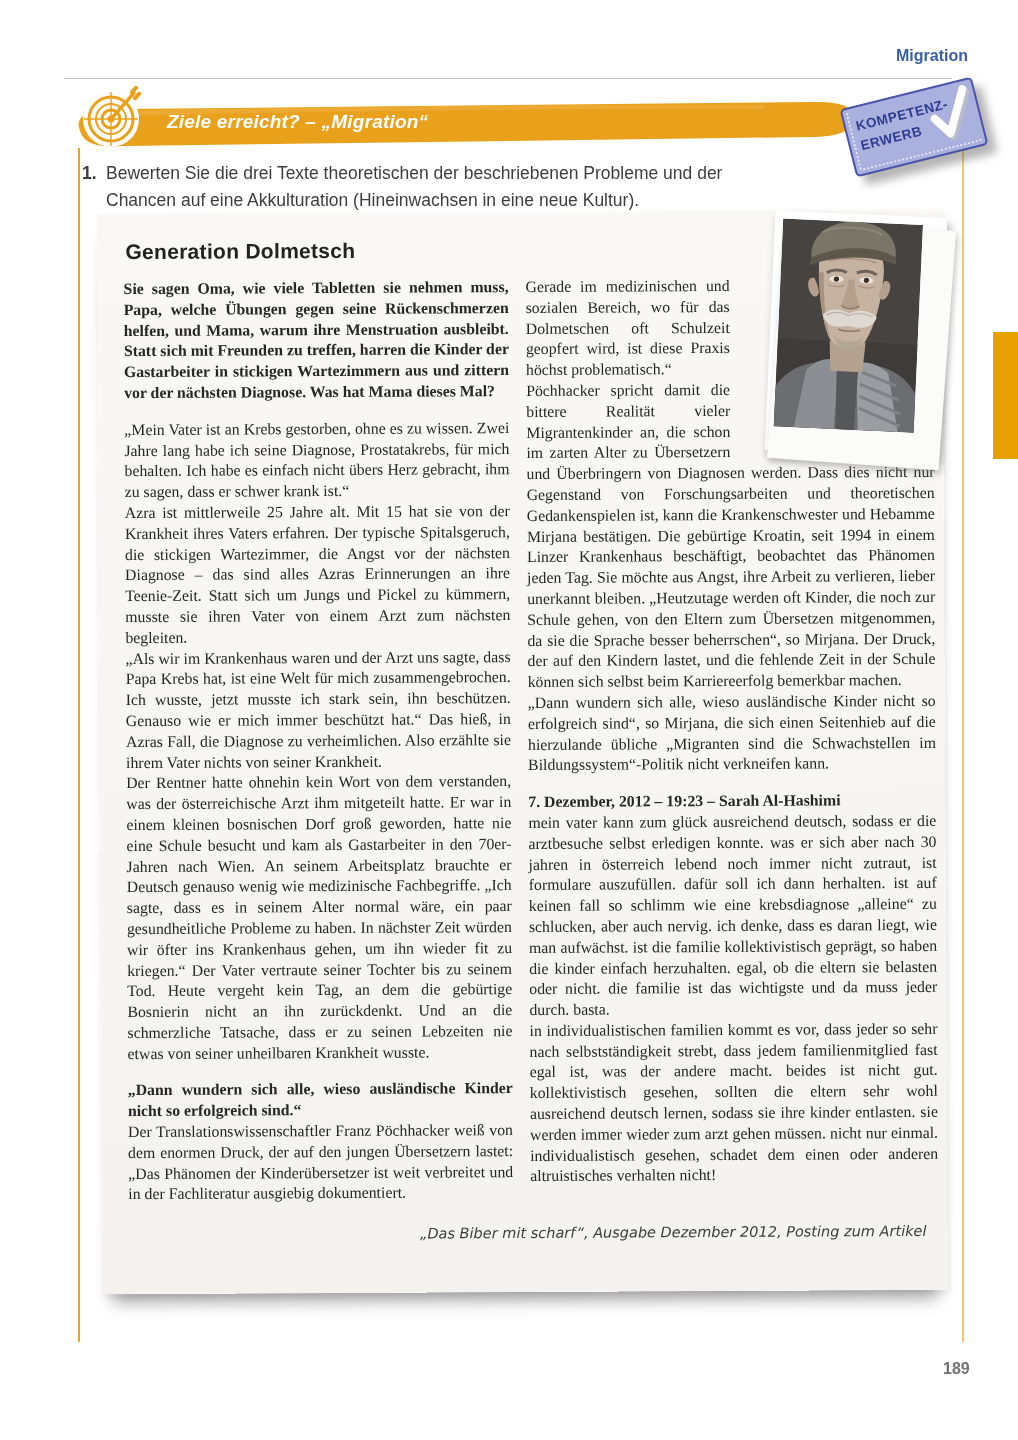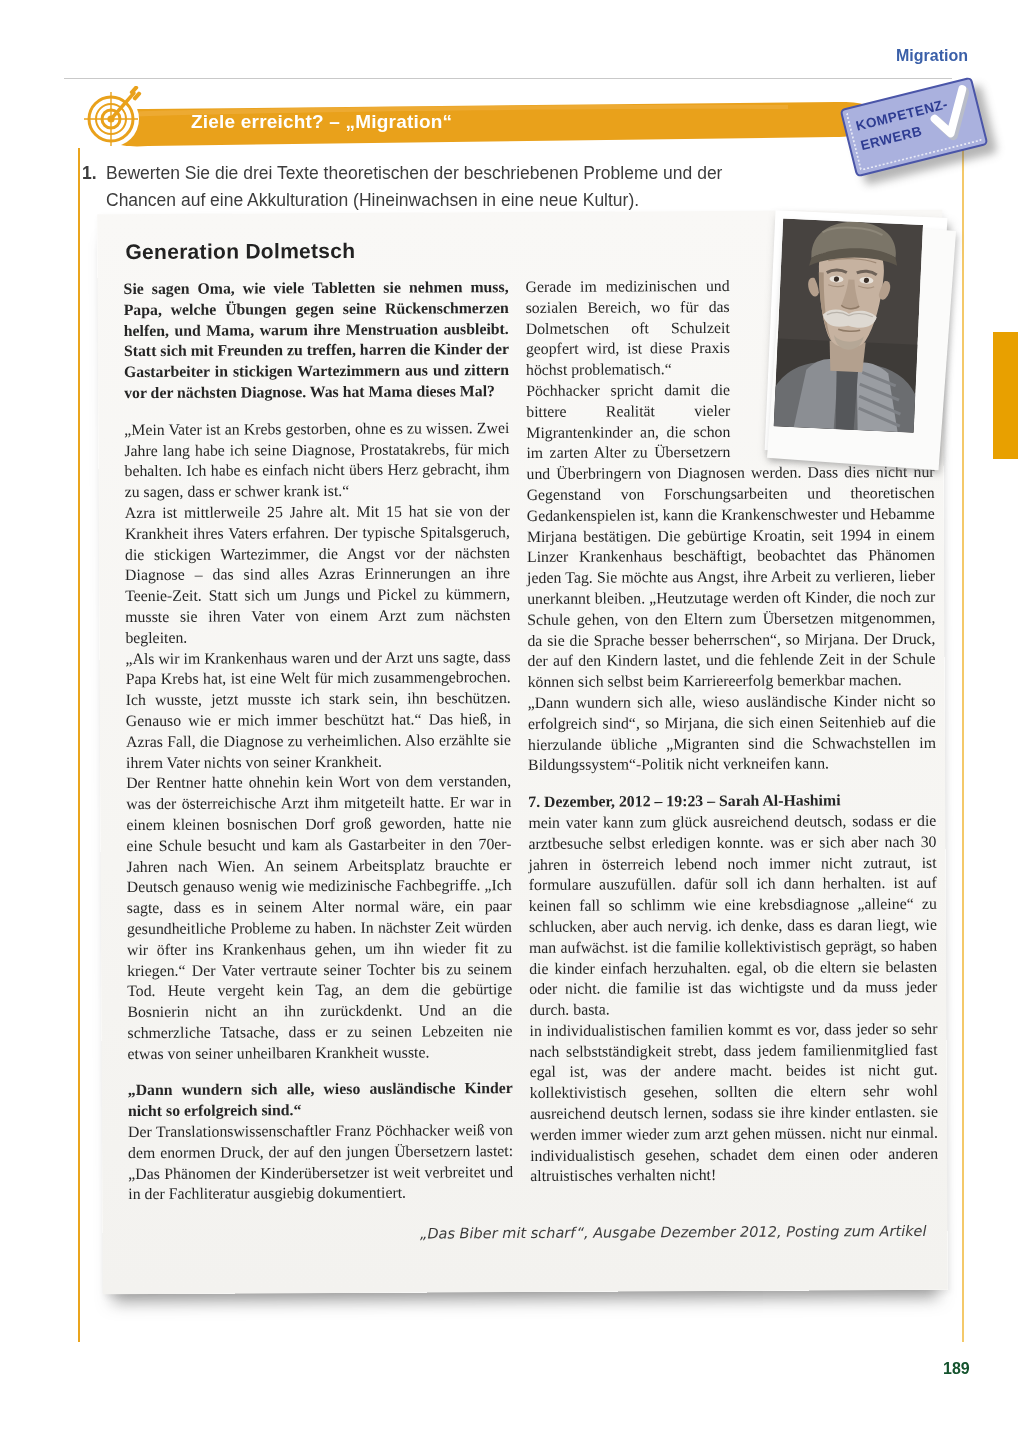--- a/index.html
+++ b/index.html
@@ -9,21 +9,21 @@
   
   .header-label{position:absolute;top:47px;right:50px;color:#3a5fa8;font-size:16px;font-weight:bold;margin-left:8px;}
   .header-rule{position:absolute;top:78px;left:64px;width:888px;height:1px;background:#c9c9c9;}
 
   
   .frame-left{position:absolute;left:78px;top:148px;width:2px;height:1194px;background:#eaa41d;}
   .frame-right{position:absolute;left:962px;top:148px;width:2px;height:1194px;background:#f4c96a;}
   .side-tab{position:absolute;left:993px;top:332px;width:25px;height:127px;background:#e8a000;}
 
   
-  .banner{position:absolute;left:88px;top:100px;width:800px;height:50px;}
+  .banner{position:absolute;left:64px;top:100px;width:800px;height:50px;font-style:italic;}
   .banner svg{position:absolute;left:0;top:0;}
   .banner-title{position:absolute;left:103px;top:11px;color:#ffffff;font-size:19px;font-weight:bold;letter-spacing:.2px;}
   .target{position:absolute;left:82px;top:86px;width:62px;height:62px;}
 
   
   .badge{position:absolute;left:846px;top:92px;width:132px;height:66px;transform:rotate(-14deg);
          background:#aab1de;border:2px solid #4a55a8;border-radius:5px;
          box-shadow:7px 10px 9px rgba(90,90,90,.45);}
   .badge-inner{position:absolute;inset:3px;border-left:2px dotted #e8eaf6;border-bottom:2px dotted #e8eaf6;border-radius:3px;}
   .badge-text{position:absolute;left:10px;top:9px;color:#2e3c92;font-weight:bold;font-size:13.5px;line-height:1.5;letter-spacing:.5px;}
@@ -56,21 +56,21 @@
                font-family:"DejaVu Sans",sans-serif;font-style:italic;font-size:14.5px;color:#3c3c3c;}
 
   
   .photo{position:absolute;left:770px;top:214px;width:156px;height:224px;background:#fff;
          padding:8px;transform:rotate(2.6deg);
          box-shadow:3px 6px 8px rgba(100,100,100,.5);}
   .photo::before{content:"";position:absolute;left:6px;top:10px;width:100%;height:100%;
          background:#fbfbfa;z-index:-1;transform:rotate(1.6deg);box-shadow:2px 4px 6px rgba(120,120,120,.4);}
   .photo svg{display:block;}
 
-  .page-number{position:absolute;left:943px;top:1360px;color:#14532d;font-size:16px;font-weight:bold;}
+  .page-number{position:absolute;left:943px;top:1360px;color:#737373;font-size:16px;font-weight:bold;}
 </style>
 </head>
 <body>
 
 <div id="page">
 
   <div class="header-label">Migration</div>
   <div class="header-rule"></div>
 
   <div class="frame-left"></div>

